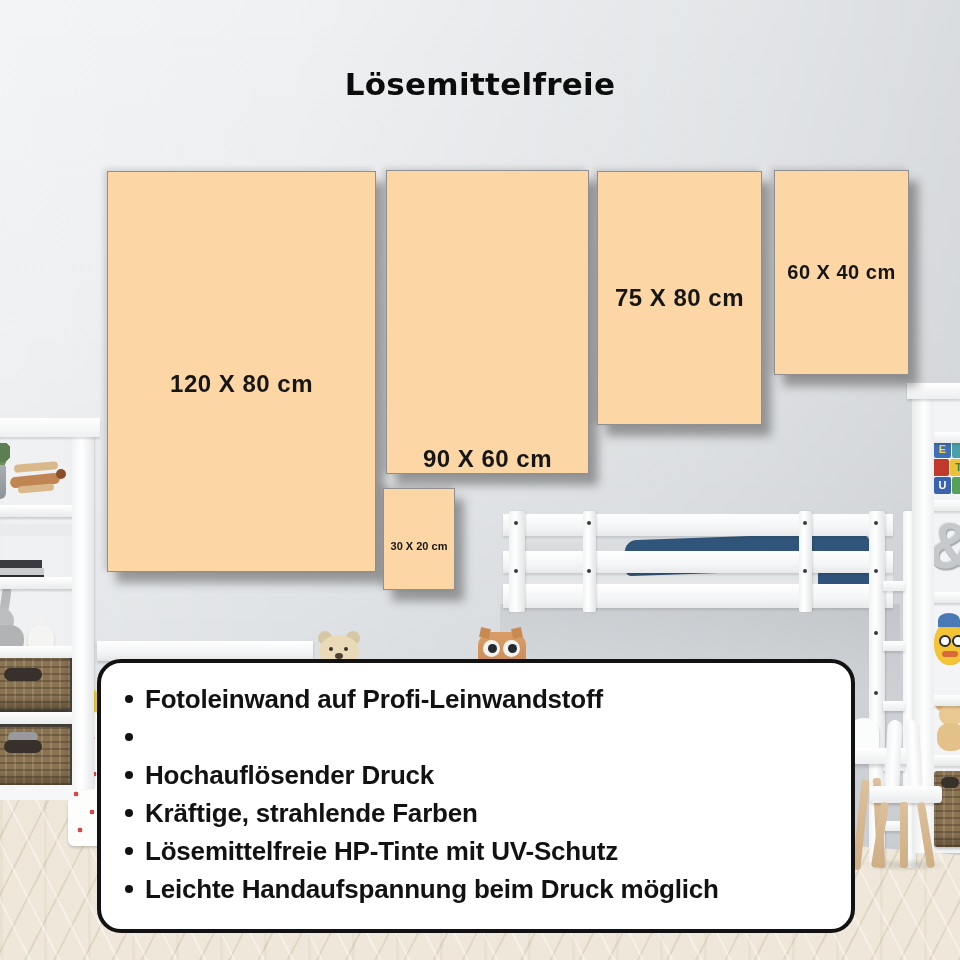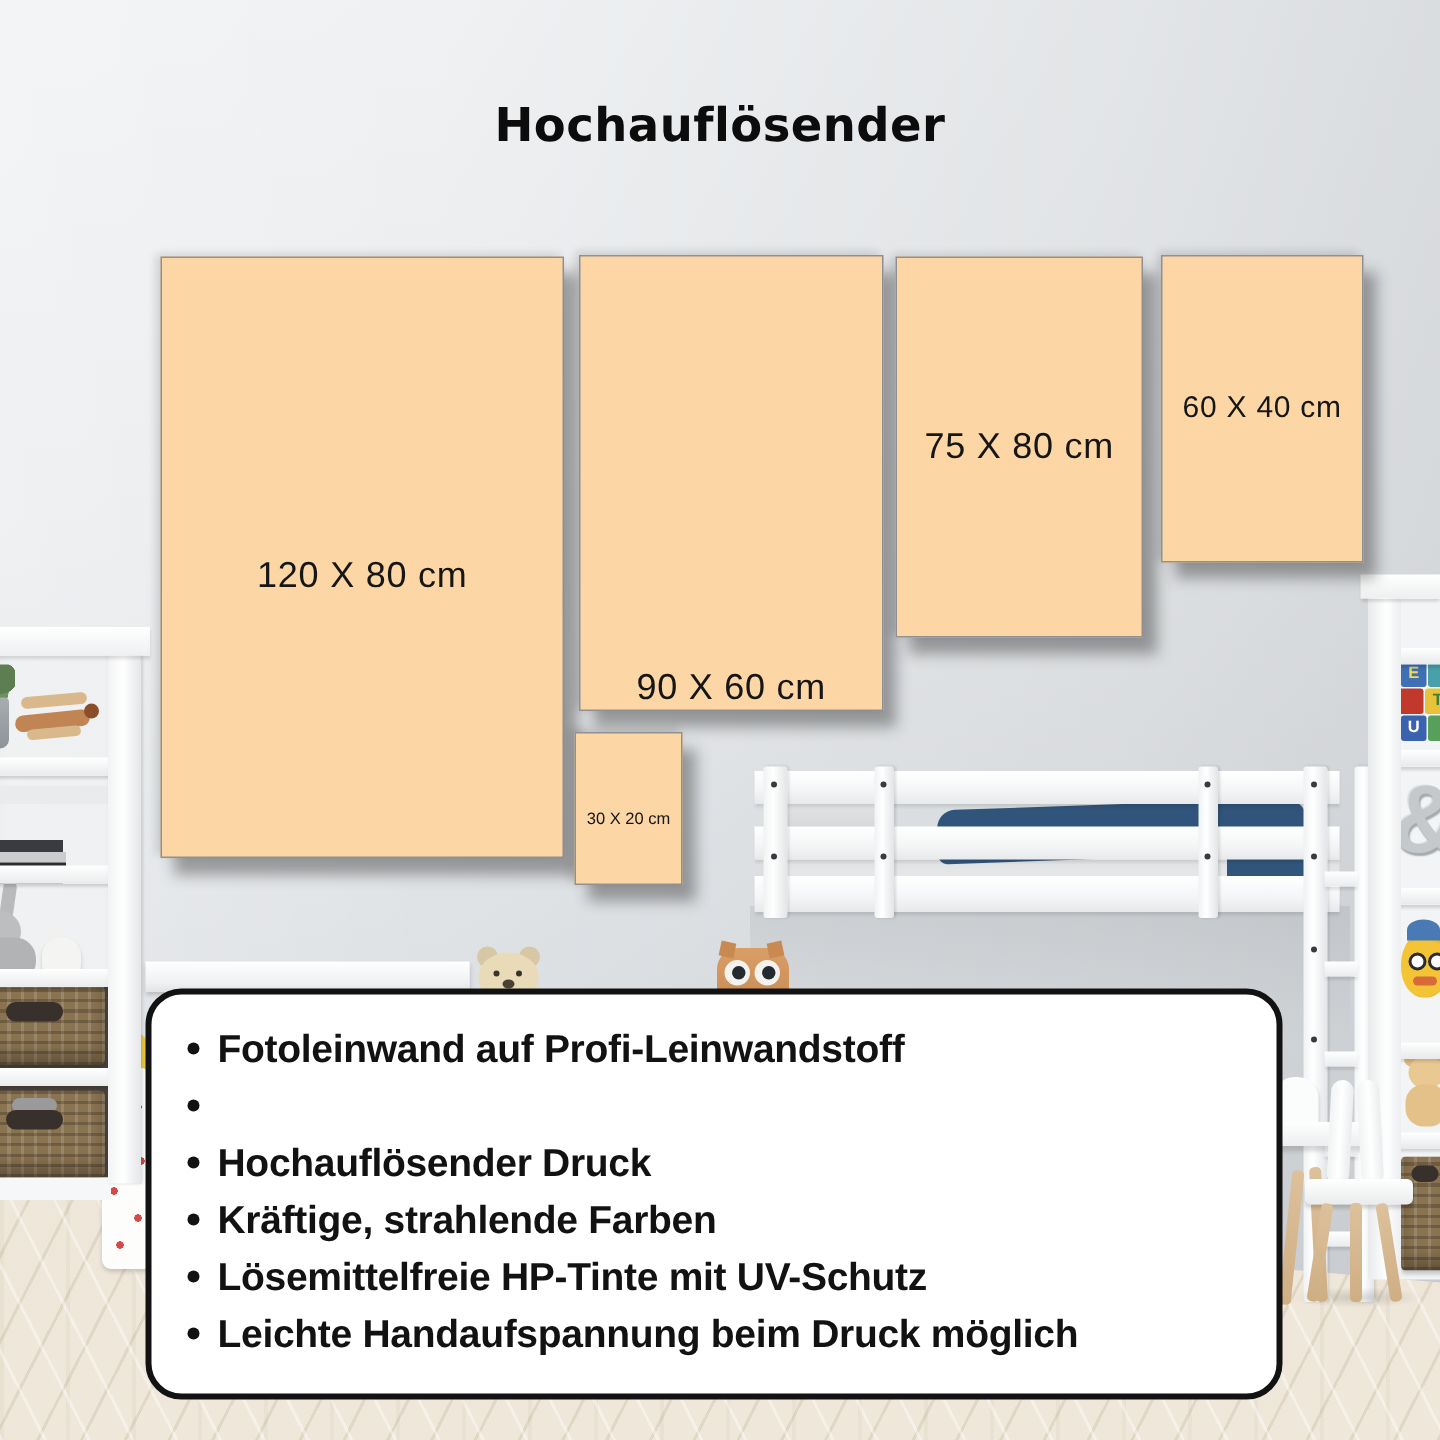--- a/index.html
+++ b/index.html
@@ -142,21 +142,21 @@
   
   .title{left:0;top:66px;width:960px;z-index:7;text-align:center;
     font-family:"DejaVu Sans","Liberation Sans",sans-serif;
     font-size:31px;font-weight:800;letter-spacing:.3px;color:var(--title-text,#0c0c0c);}
   .canvas{
     z-index:6;background:var(--canvas,#fcd7a5);
     border:1px solid #909090;
     box-shadow:9px 11px 9px rgba(45,45,45,.42), -3px -2px 6px rgba(0,0,0,.14);
     display:flex;align-items:center;justify-content:center;
   }
-  .canvas .lbl{font-weight:normal;color:var(--canvas-text,#161616);letter-spacing:.5px;}
+  .canvas .lbl{font-weight:bold;color:var(--canvas-text,#161616);letter-spacing:.5px;}
   .c1{left:107px;top:171px;width:267px;height:399px;}
   .c1 .lbl{font-size:24px;position:relative;top:12px;}
   .c2{left:386px;top:170px;width:201px;height:302px;align-items:flex-end;}
   .c2 .lbl{font-size:24px;}
   .c3{left:597px;top:171px;width:163px;height:252px;}
   .c3 .lbl{font-size:24px;}
   .c4{left:774px;top:170px;width:133px;height:203px;}
   .c4 .lbl{font-size:20px;}
   .c5{left:383px;top:488px;width:70px;height:100px;}
   .c5 .lbl{font-size:11px;letter-spacing:0;position:relative;top:7px;}
@@ -315,21 +315,21 @@
     <div class="abs leg" style="left:32px;"></div>
     <div class="abs leg" style="left:54px;transform:rotate(-9deg);"></div>
   </div>
   <div class="abs floor-shadow"></div>
 
   <div class="abs duck">
     <div class="abs beak"></div>
   </div>
   <div class="abs bag"></div>
 
-  <div class="abs title">Hochauflösender</div>
+  <div class="abs title">Lösemittelfreie</div>
 
   <div class="abs canvas c1">
     <span class="lbl">120 X 80 cm</span>
   </div>
   <div class="abs canvas c2">
     <span class="lbl">90 X 60 cm</span>
   </div>
   <div class="abs canvas c3">
     <span class="lbl">75 X 80 cm</span>
   </div>

